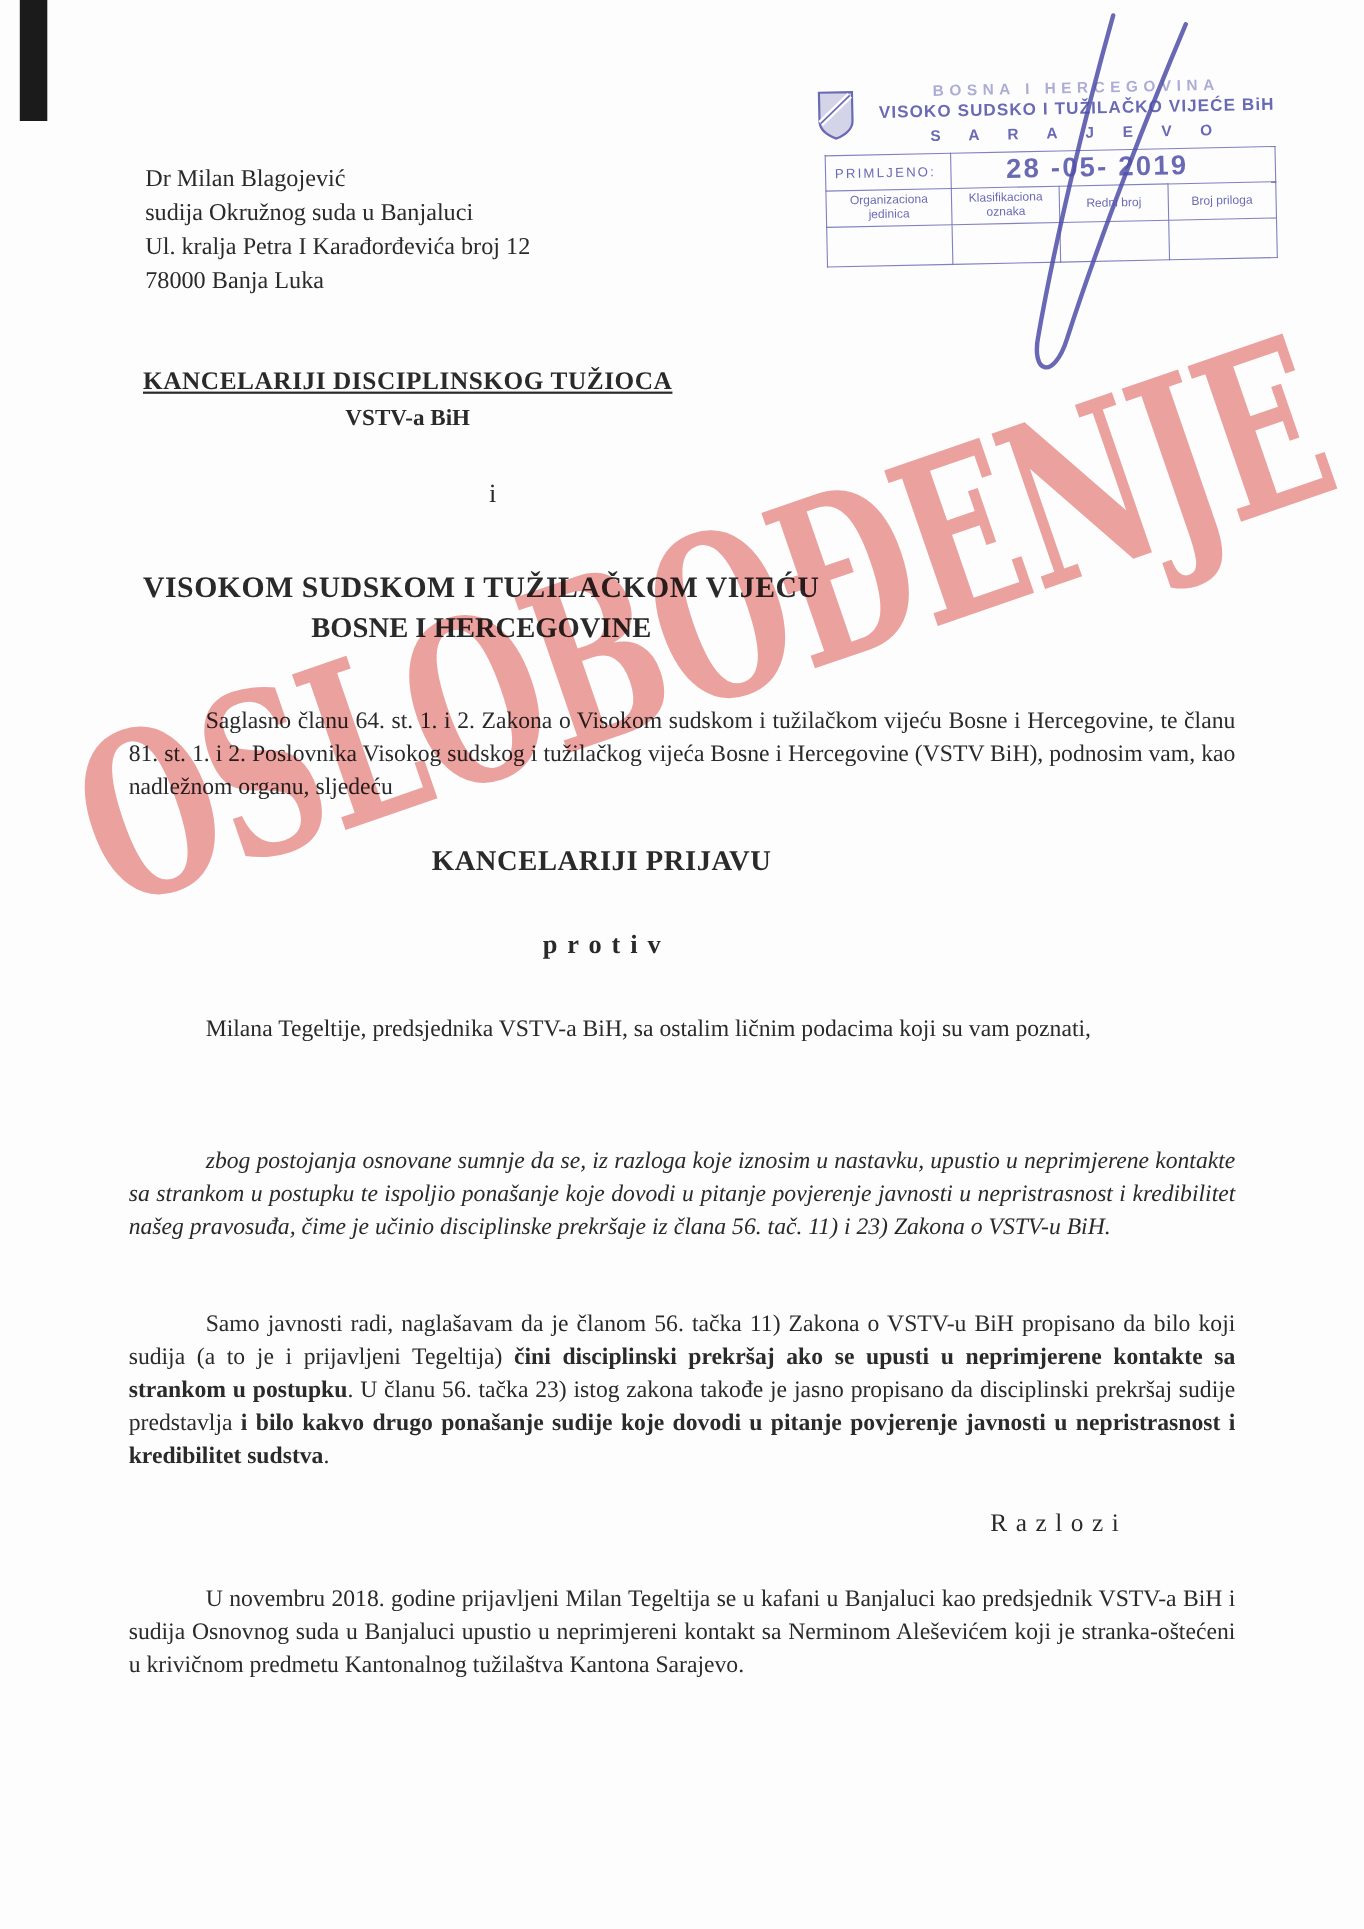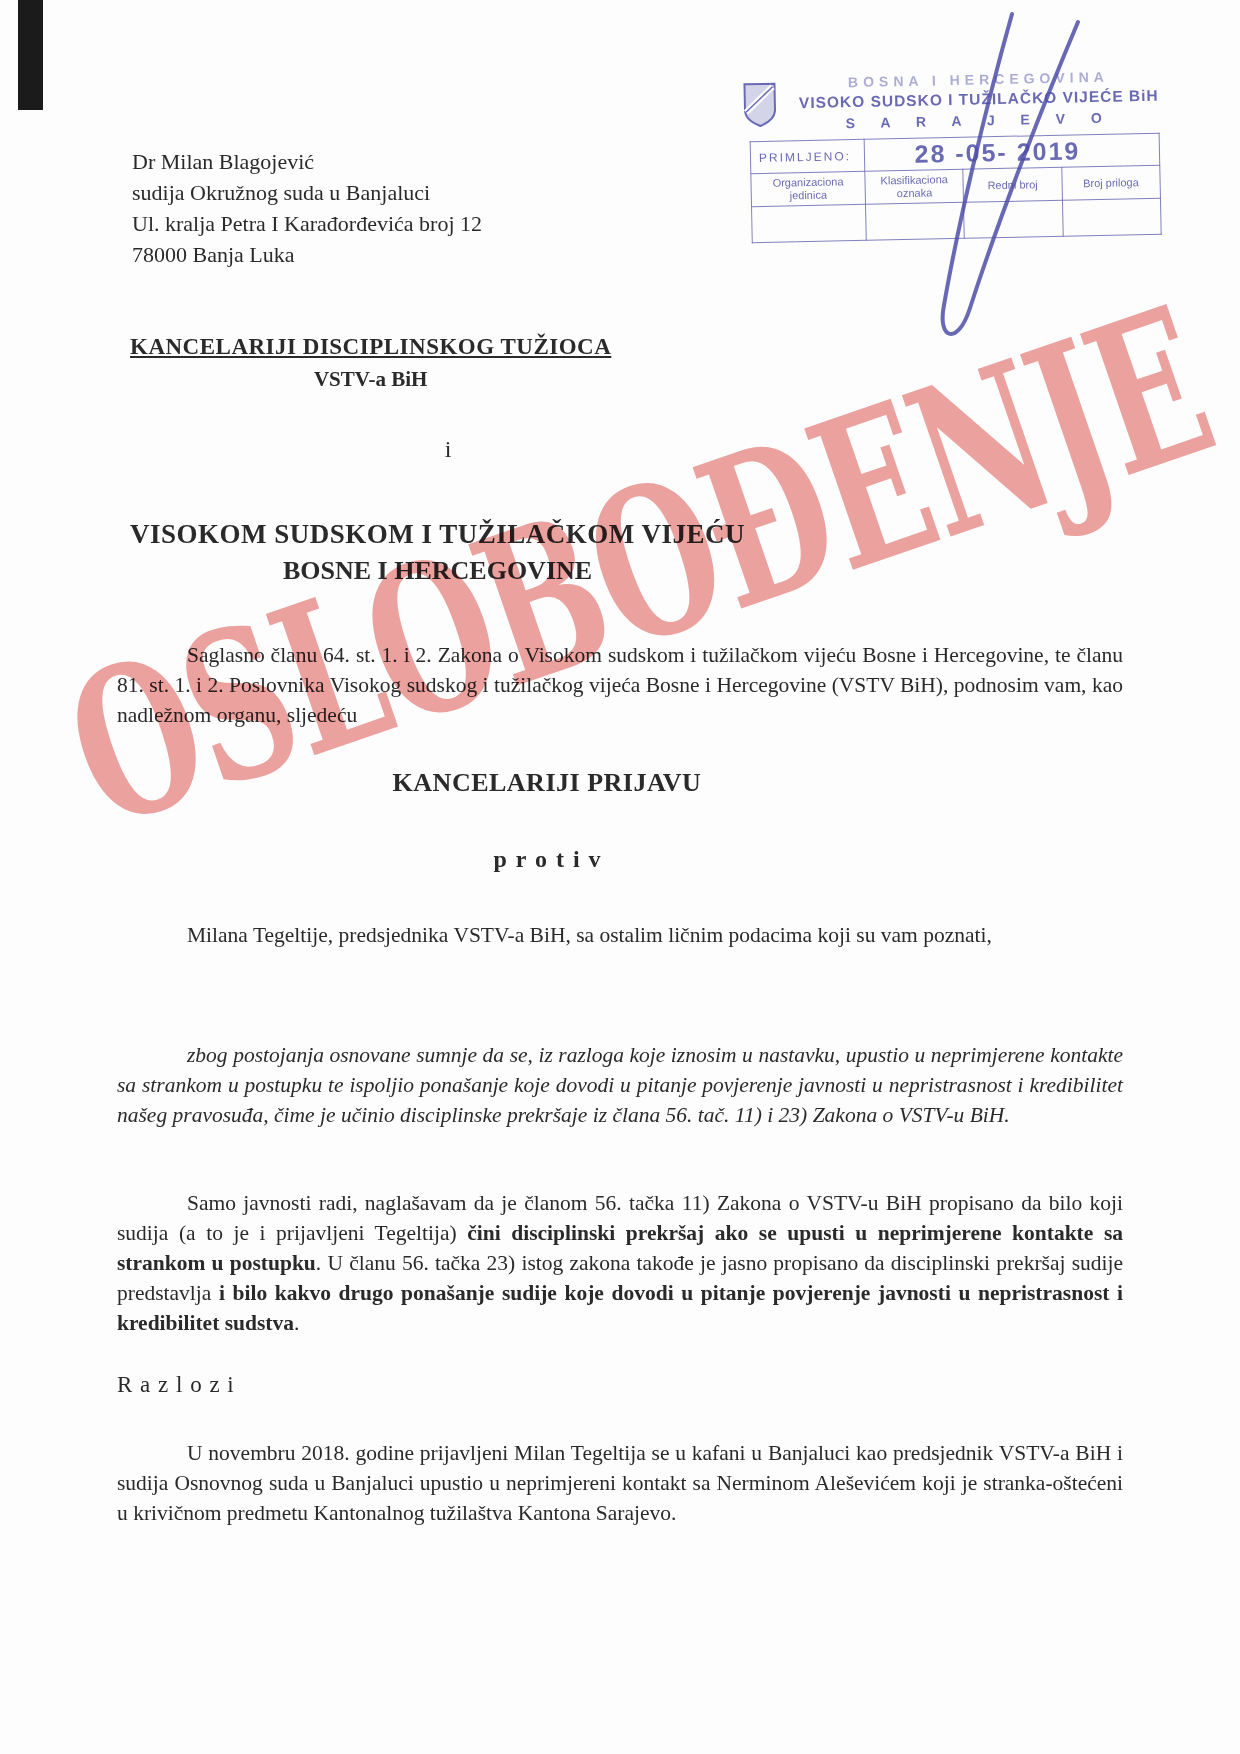--- a/index.html
+++ b/index.html
@@ -57,21 +57,21 @@
     text-align:justify;text-indent:70px;
   }
   .p-intro{top:640px;}
   .doc-title{position:absolute;left:117px;top:768px;width:860px;text-align:center;
              font-size:26px;font-weight:bold;letter-spacing:.5px;}
   .doc-against{position:absolute;left:117px;top:846px;width:860px;text-align:center;
                font-size:24px;font-weight:bold;word-spacing:3px;}
   .p-accused{top:920px;}
   .p-grounds{top:1040px;font-style:italic;}
   .p-legal{top:1188px;}
-  .reasons-h{position:absolute;left:117px;top:1372px;width:900px;text-align:left;
+  .reasons-h{position:absolute;left:117px;top:1372px;width:900px;text-align:right;
              font-size:23px;word-spacing:2px;}
   .p-reasons{top:1438px;}
   .b{font-weight:bold;}
   
   .watermark{
     position:absolute;left:80px;top:640px;height:240px;
     transform:rotate(-19deg);transform-origin:0 50%;
     mix-blend-mode:multiply;pointer-events:none;
     color:#eda3a0;
   }

